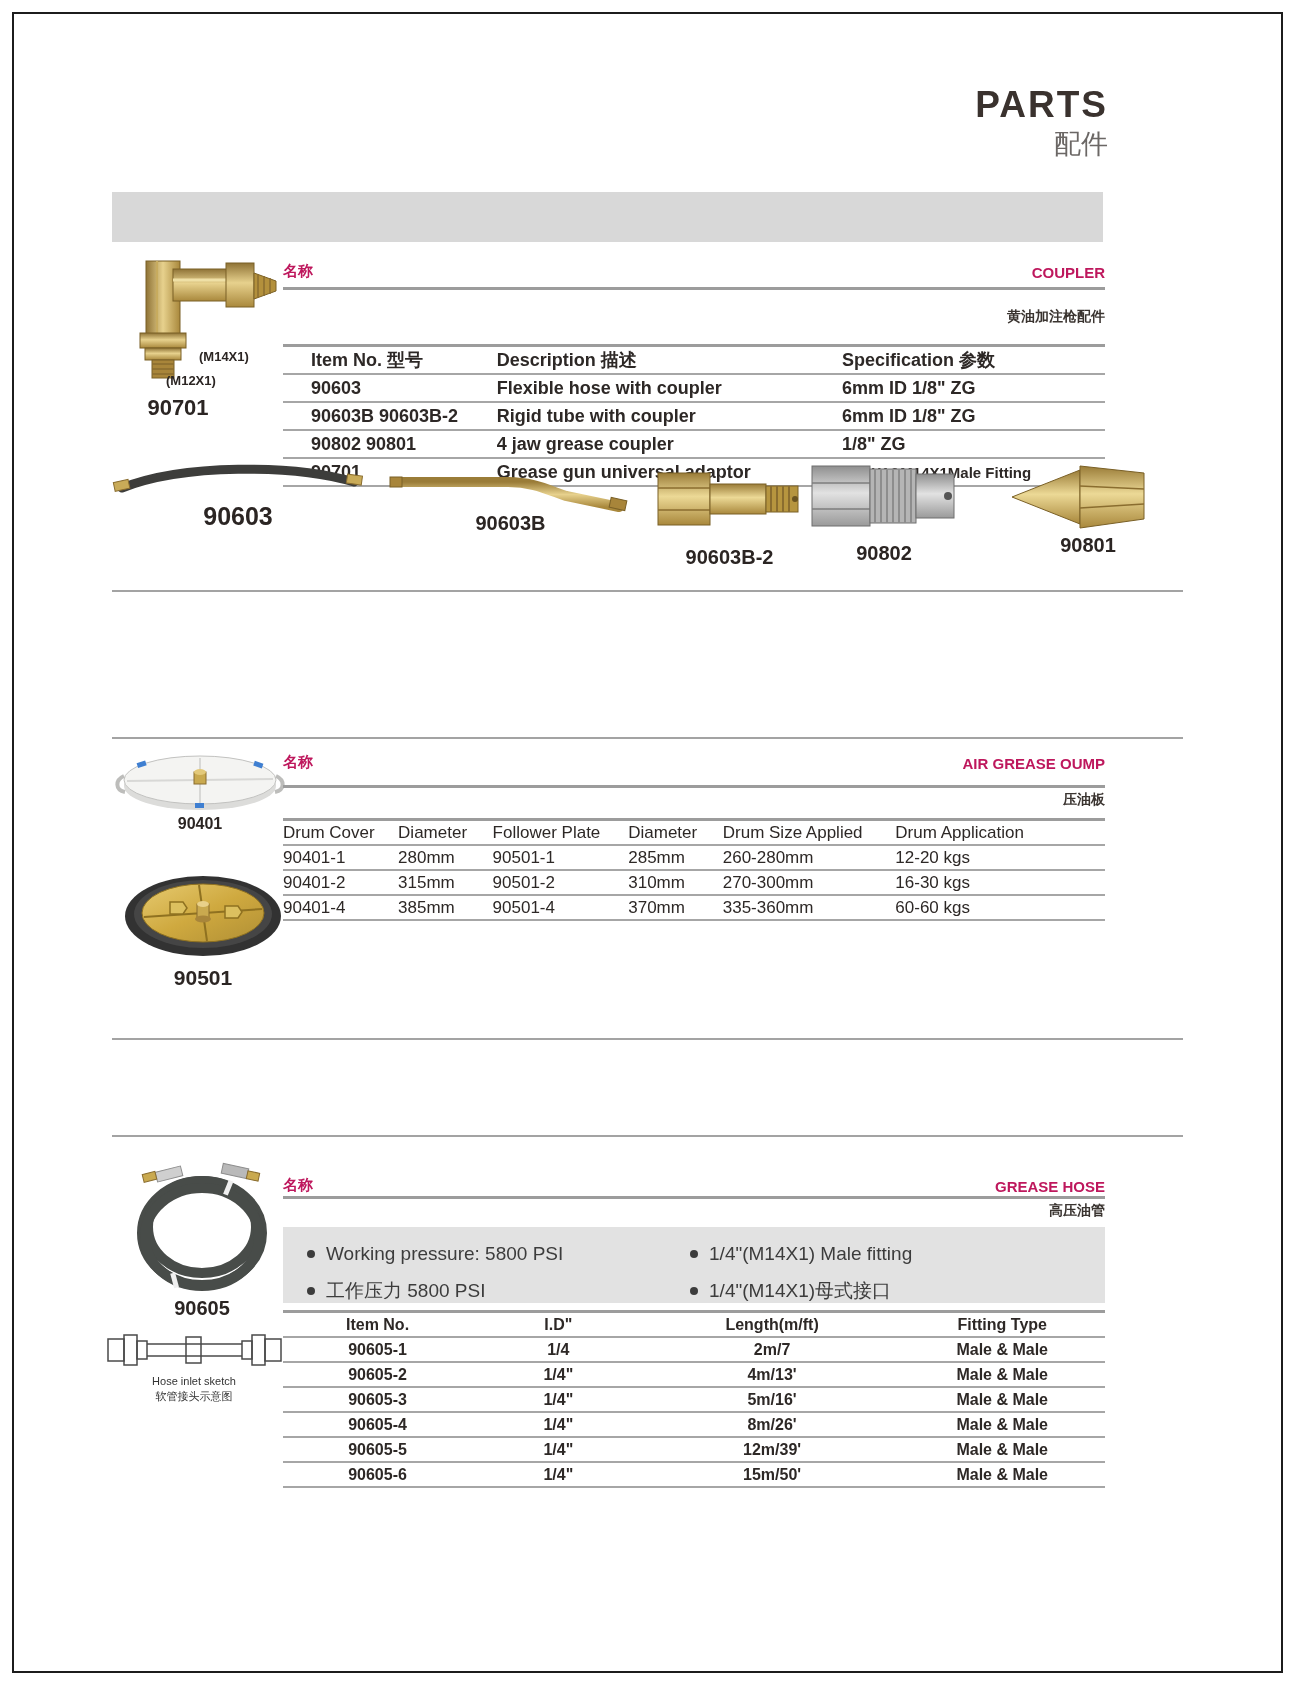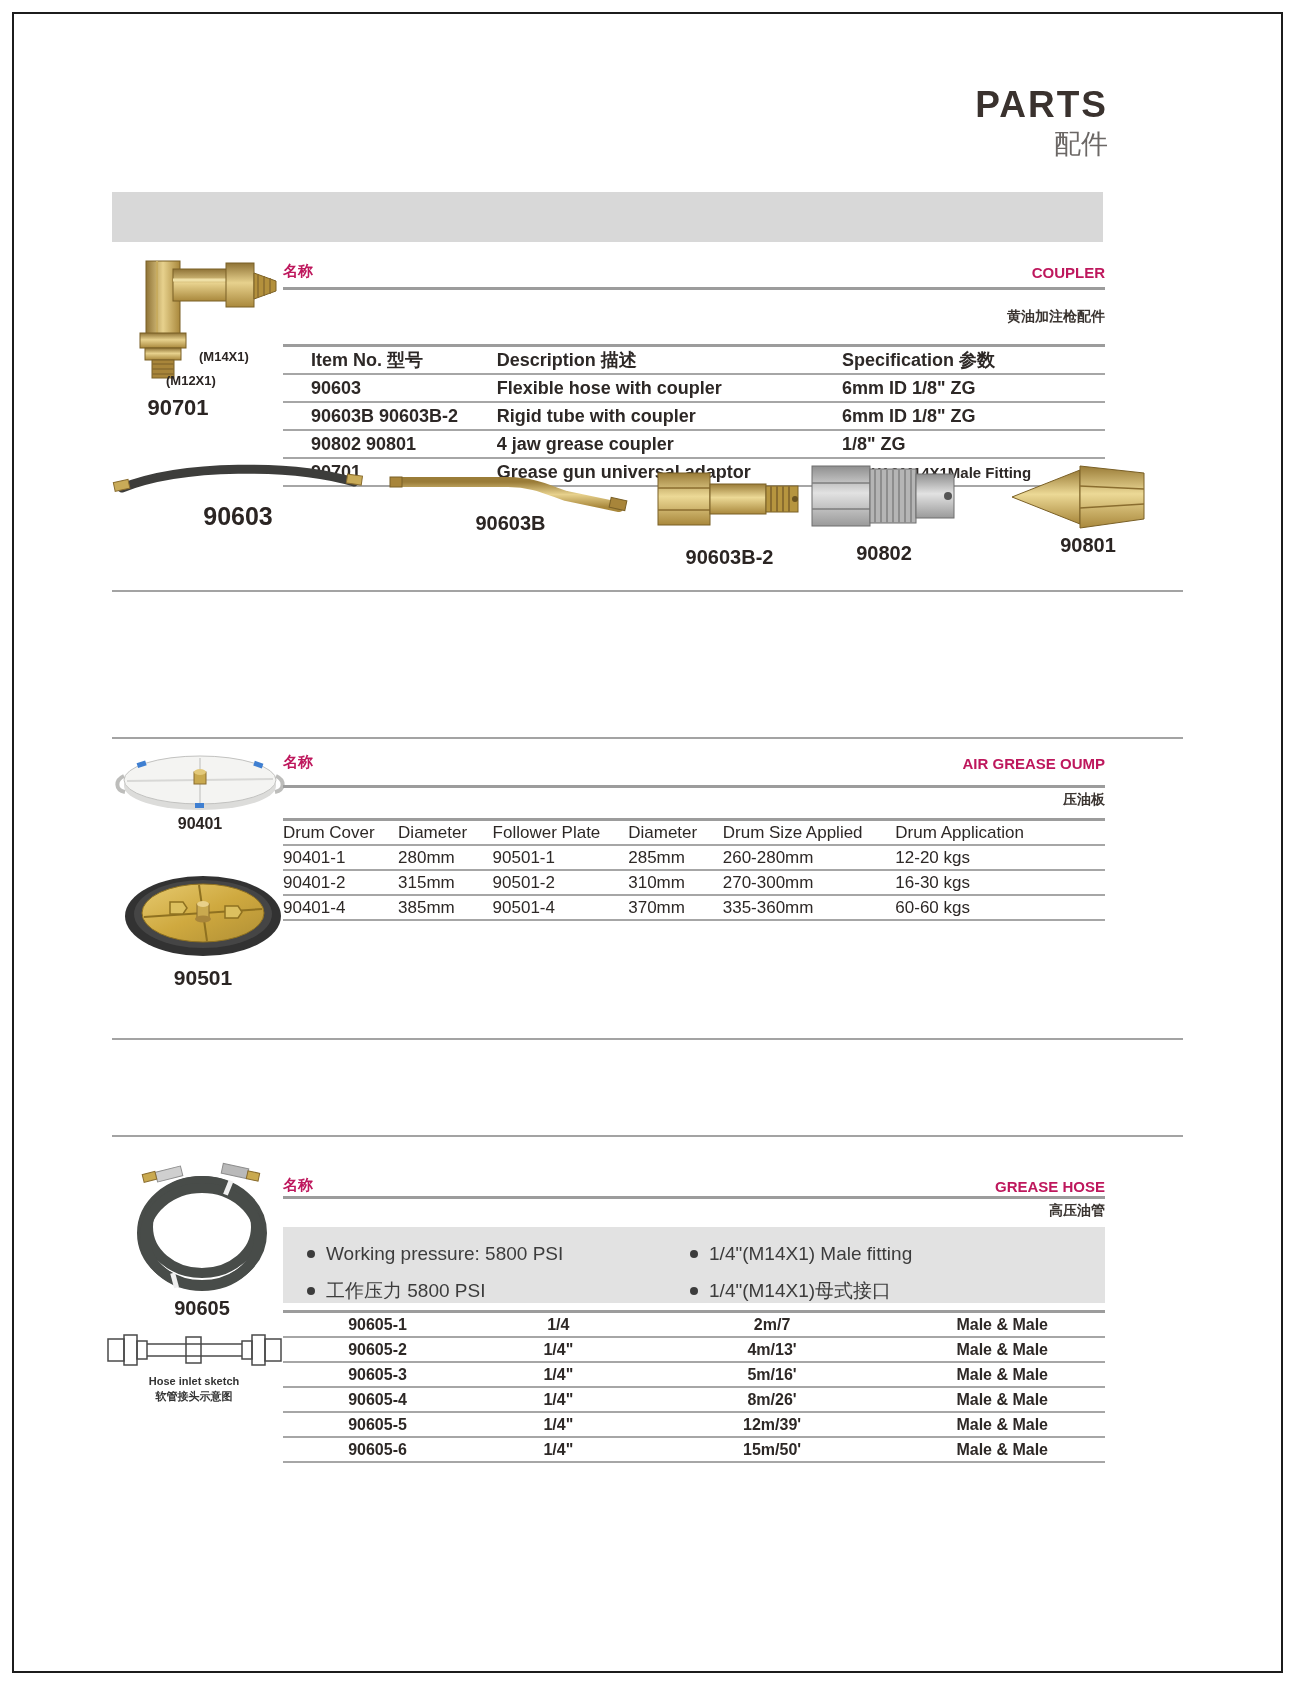--- a/index.html
+++ b/index.html
@@ -26,21 +26,21 @@
   .td{white-space:nowrap;overflow:hidden;}
   .plabel{font-weight:800;color:#2b2523;text-align:center;}
   .ann{position:absolute;font-size:13px;font-weight:700;color:#2b2523;}
   .gitem{position:absolute;text-align:center;}
   .infobox{position:absolute;left:283px;top:1227px;width:822px;height:76px;background:#e2e2e2;
            display:grid;grid-template-columns:48% 52%;box-sizing:border-box;
            padding:14px 0 0 24px;row-gap:12px;}
   .bullet{display:flex;align-items:center;gap:11px;font-size:19px;color:#3c3c3c;line-height:1;}
   .dot{width:8px;height:8px;border-radius:50%;background:#3c3c3c;flex:none;}
   .sketchcap{position:absolute;left:104px;top:1374px;width:180px;text-align:center;
-             font-size:11px;color:#333;line-height:1.35;font-weight:bold;}
+             font-size:11px;color:#333;line-height:1.35;}
   svg{display:block;}
 </style>
 </head>
 <body>
 
 <div class="page">
   <div class="frame"></div>
 
   <div class="parts-title">PARTS</div>
   <div class="parts-cn">配件</div>
@@ -361,20 +361,26 @@
       <span>工作压力  5800  PSI</span>
     </div>
     <div class="bullet">
       <span class="dot"></span>
       <span>1/4"(M14X1)母式接口</span>
     </div>
   </div>
 
   <div class="tbl t3" style="top:1310px;">
     <div class="tr">
+      <span class="td">Item No.</span>
+      <span class="td">I.D"</span>
+      <span class="td">Length(m/ft)</span>
+      <span class="td">Fitting Type</span>
+    </div>
+    <div class="tr">
       <span class="td">90605-1</span>
       <span class="td">1/4</span>
       <span class="td">2m/7</span>
       <span class="td">Male &amp; Male</span>
     </div>
     <div class="tr">
       <span class="td">90605-2</span>
       <span class="td">1/4"</span>
       <span class="td">4m/13'</span>
       <span class="td">Male &amp; Male</span>

